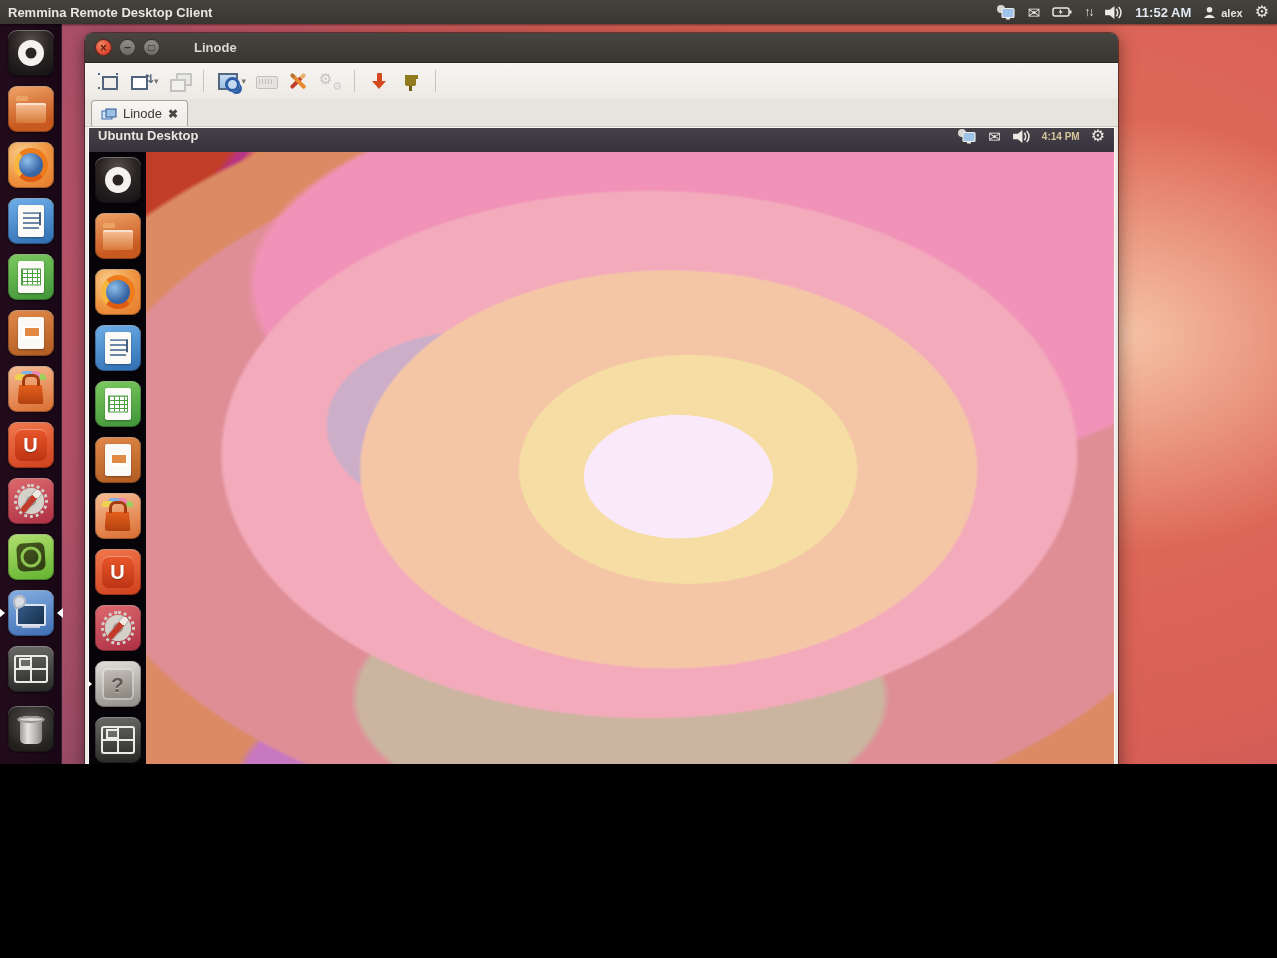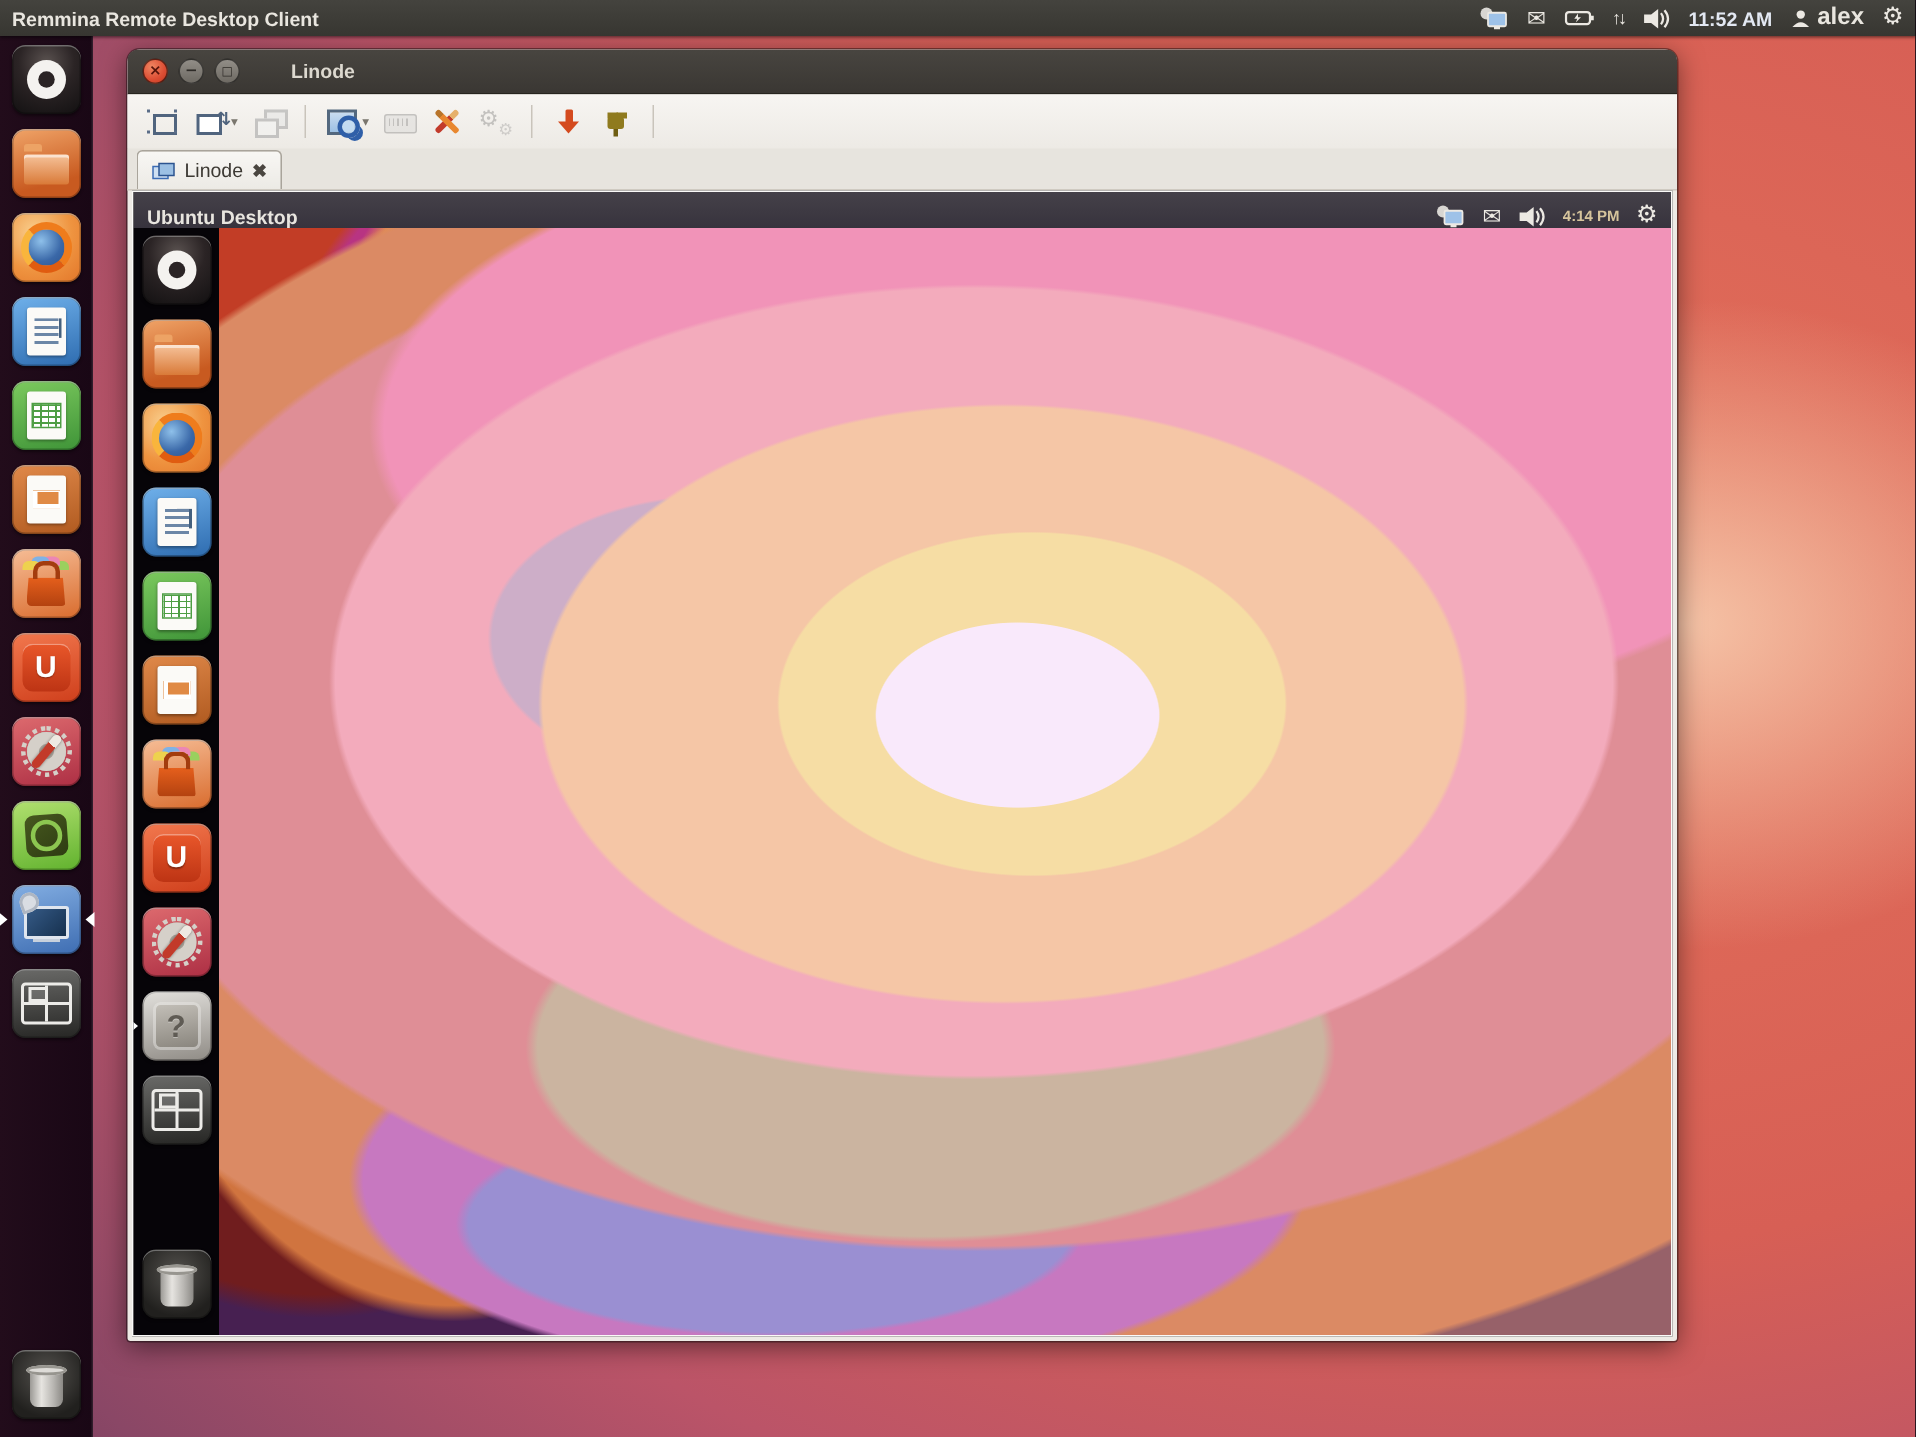--- a/index.html
+++ b/index.html
@@ -1,31 +1,31 @@
 <!DOCTYPE html>
 <html><head>
 <meta charset="utf-8">
 <style>
   *{box-sizing:border-box;margin:0;padding:0}
   html,body{background:#000}
   body{font-family:"Liberation Sans",sans-serif}
-  .stage{position:relative;width:1277px;height:958px;overflow:hidden;background:#3f2240}
+  .stage{position:relative;width:1277px;height:764px;overflow:hidden;background:#3f2240}
 
   
   .hpanel{position:absolute;top:0;left:0;right:0;height:24px;z-index:60;
     background:linear-gradient(#44433e,#373631);display:flex;align-items:center;
     padding:0 8px;box-shadow:0 1px 2px rgba(0,0,0,.5)}
   .hpanel .ptitle{font-size:13px;font-weight:bold;color:#e9e6df}
   .tray{margin-left:auto;display:flex;align-items:center;gap:12px}
   .tic{display:inline-flex;align-items:center;justify-content:center;color:#ece9e3;line-height:1}
   .glyph-ic{font-size:15px}
   .updown{font-size:12px;font-weight:bold;letter-spacing:-2px}
   .gear{font-size:16px}
   .clock{font-size:13px;font-weight:600;color:#e3e8f2}
-  .userwrap{display:inline-flex;align-items:center;gap:5px;font-size:16px;font-weight:600;color:#e9e6df}
+  .userwrap{display:inline-flex;align-items:flex-end;gap:5px;font-size:11px;font-weight:600;color:#e9e6df}
 
   
   .hdesk{position:absolute;left:0;top:24px;right:0;bottom:0;z-index:0;
     background:
       radial-gradient(ellipse 430px 310px at 88% 42%, rgba(246,199,170,.95) 0%, rgba(246,199,170,0) 70%),
       radial-gradient(ellipse 1600px 1150px at 80% 40%, #e4715a 0%, #d75f55 38%, #bb5468 58%, #8a4766 76%, #5a3150 90%, #3f2240 100%),
       #3f2240}
 
   
   .hlauncher{position:absolute;left:0;top:24px;bottom:0;width:62px;z-index:40;
@@ -177,21 +177,21 @@
   .tabbar{height:28px;flex:0 0 auto;display:flex;align-items:flex-end;background:#e7e4de;
     padding:0 2px;border-bottom:1px solid #cfcac1}
   .tab{display:flex;align-items:center;gap:6px;height:26px;margin-left:4px;padding:0 9px;
     border:1px solid #a9a49b;border-bottom:none;border-radius:4px 4px 0 0;
     background:linear-gradient(#f8f7f4,#eceae5)}
   .tablabel{font-size:13px;color:#3c3933}
   .tabclose{font-size:12px;font-weight:bold;color:#4a4640;line-height:1}
 
   .viewport{flex:1;margin:0 3px 3px;border:1px solid #fbfaf8;background:#000;
     display:flex;flex-direction:column;overflow:hidden}
-  .rpanel{height:24px;flex:0 0 auto;display:flex;align-items:flex-end;padding:0 9px;
+  .rpanel{height:24px;flex:0 0 auto;display:flex;align-items:flex-start;padding:0 9px;
     background:linear-gradient(#454149,#37333d);box-shadow:0 1px 1px rgba(0,0,0,.45)}
   .rtitle{font-size:13px;font-weight:bold;color:#e8e5df}
   .rtray{margin-left:auto;display:flex;align-items:center;gap:11px}
   .rclock{font-size:10px;font-weight:600;color:#d6c49c}
   .rbody{flex:1;display:flex;min-height:0}
 
   .rwall{flex:1;
     background:
       radial-gradient(ellipse 95px 62px at 55% 44%, #f9e9fb 0 99%, rgba(249,233,251,0) 100%),
       radial-gradient(ellipse 170px 115px at 56% 43%, #f6dda4 0 99%, rgba(246,221,164,0) 100%),

